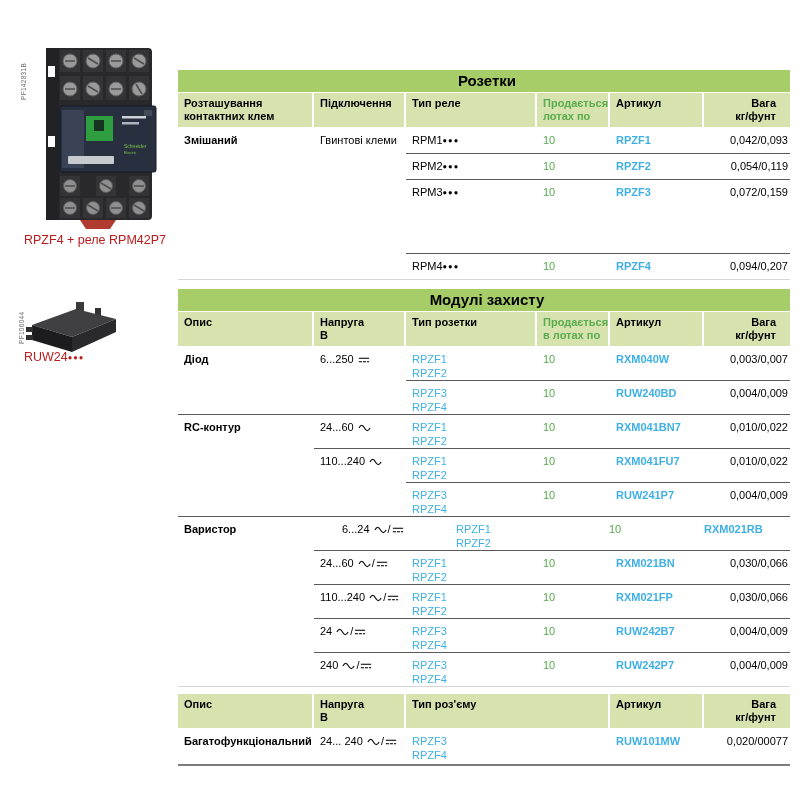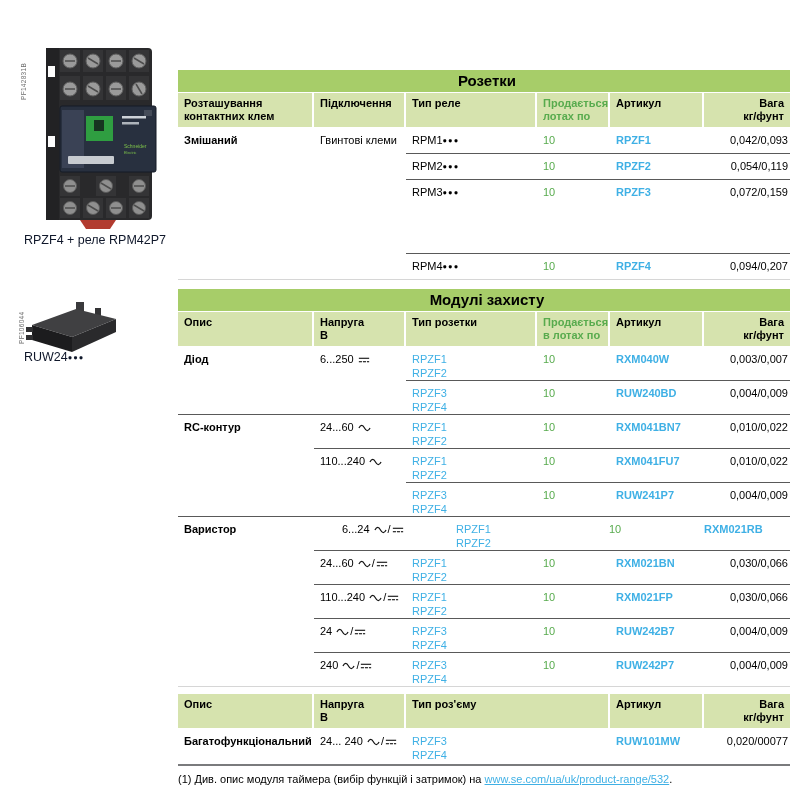--- a/index.html
+++ b/index.html
@@ -13,38 +13,38 @@
   body{
     width:800px;height:800px;background:#ffffff;position:relative;overflow:hidden;
     font-family:"Liberation Sans", sans-serif;color:#000;
   }
   
   .vref{
     position:absolute;font-size:6.5px;color:#6e6e6e;letter-spacing:.3px;
     transform:rotate(-90deg);transform-origin:left top;white-space:nowrap;
   }
   .photo{position:absolute;}
-  .caption{position:absolute;font-size:12.5px;color:#0f172a;white-space:nowrap;}
+  .caption{position:absolute;font-size:12.5px;color:#b91c1c;white-space:nowrap;}
   
   .main{position:absolute;left:178px;top:70px;width:612px;}
   .ptable{margin:0;}
   .ttl{
     height:22px;line-height:22px;background:var(--bar);
     font-size:15px;font-weight:bold;padding-left:6px;box-sizing:border-box;
     margin-bottom:1px;
     text-align:center;
   }
   .ttl .sfx{font-weight:normal;}
   .thead{display:grid;column-gap:2px;}
   .th{
     background:var(--hdr);height:34px;box-sizing:border-box;
     font-size:11px;font-weight:bold;line-height:13px;padding:4px 4px 0 6px;
   }
   .th.green{color:var(--green);}
-  .th.right{text-align:right;padding-right:6px;}
+  .th.right{text-align:right;padding-right:14px;}
   .trow{display:grid;column-gap:2px;position:relative;}
   .td{
     font-size:11px;line-height:14px;box-sizing:border-box;
     padding:6px 4px 0 6px;white-space:nowrap;
   }
   .td.desc{font-weight:bold;}
   .td.green{color:var(--green);}
   .td.type{color:var(--blue);}
   .td.article{color:var(--blue);font-weight:bold;}
   .td.weight{text-align:right;padding-right:2px;}
@@ -606,14 +606,13 @@
         </div>
         <div class="td article">
           <div class="ln">RUW101MW</div>
         </div>
         <div class="td weight">
           <div class="ln">0,020/00077</div>
         </div>
       </div>
     </section>
   <div class="rule-dark"></div>
-  <p class="footnote"><span>(1) Див. опис модуля таймера (вибір функцій і затримок) на </span><a>www.se.com/ua/uk/product-range/532</a><span>.</span></p>
 </div>
 
 </body></html>

